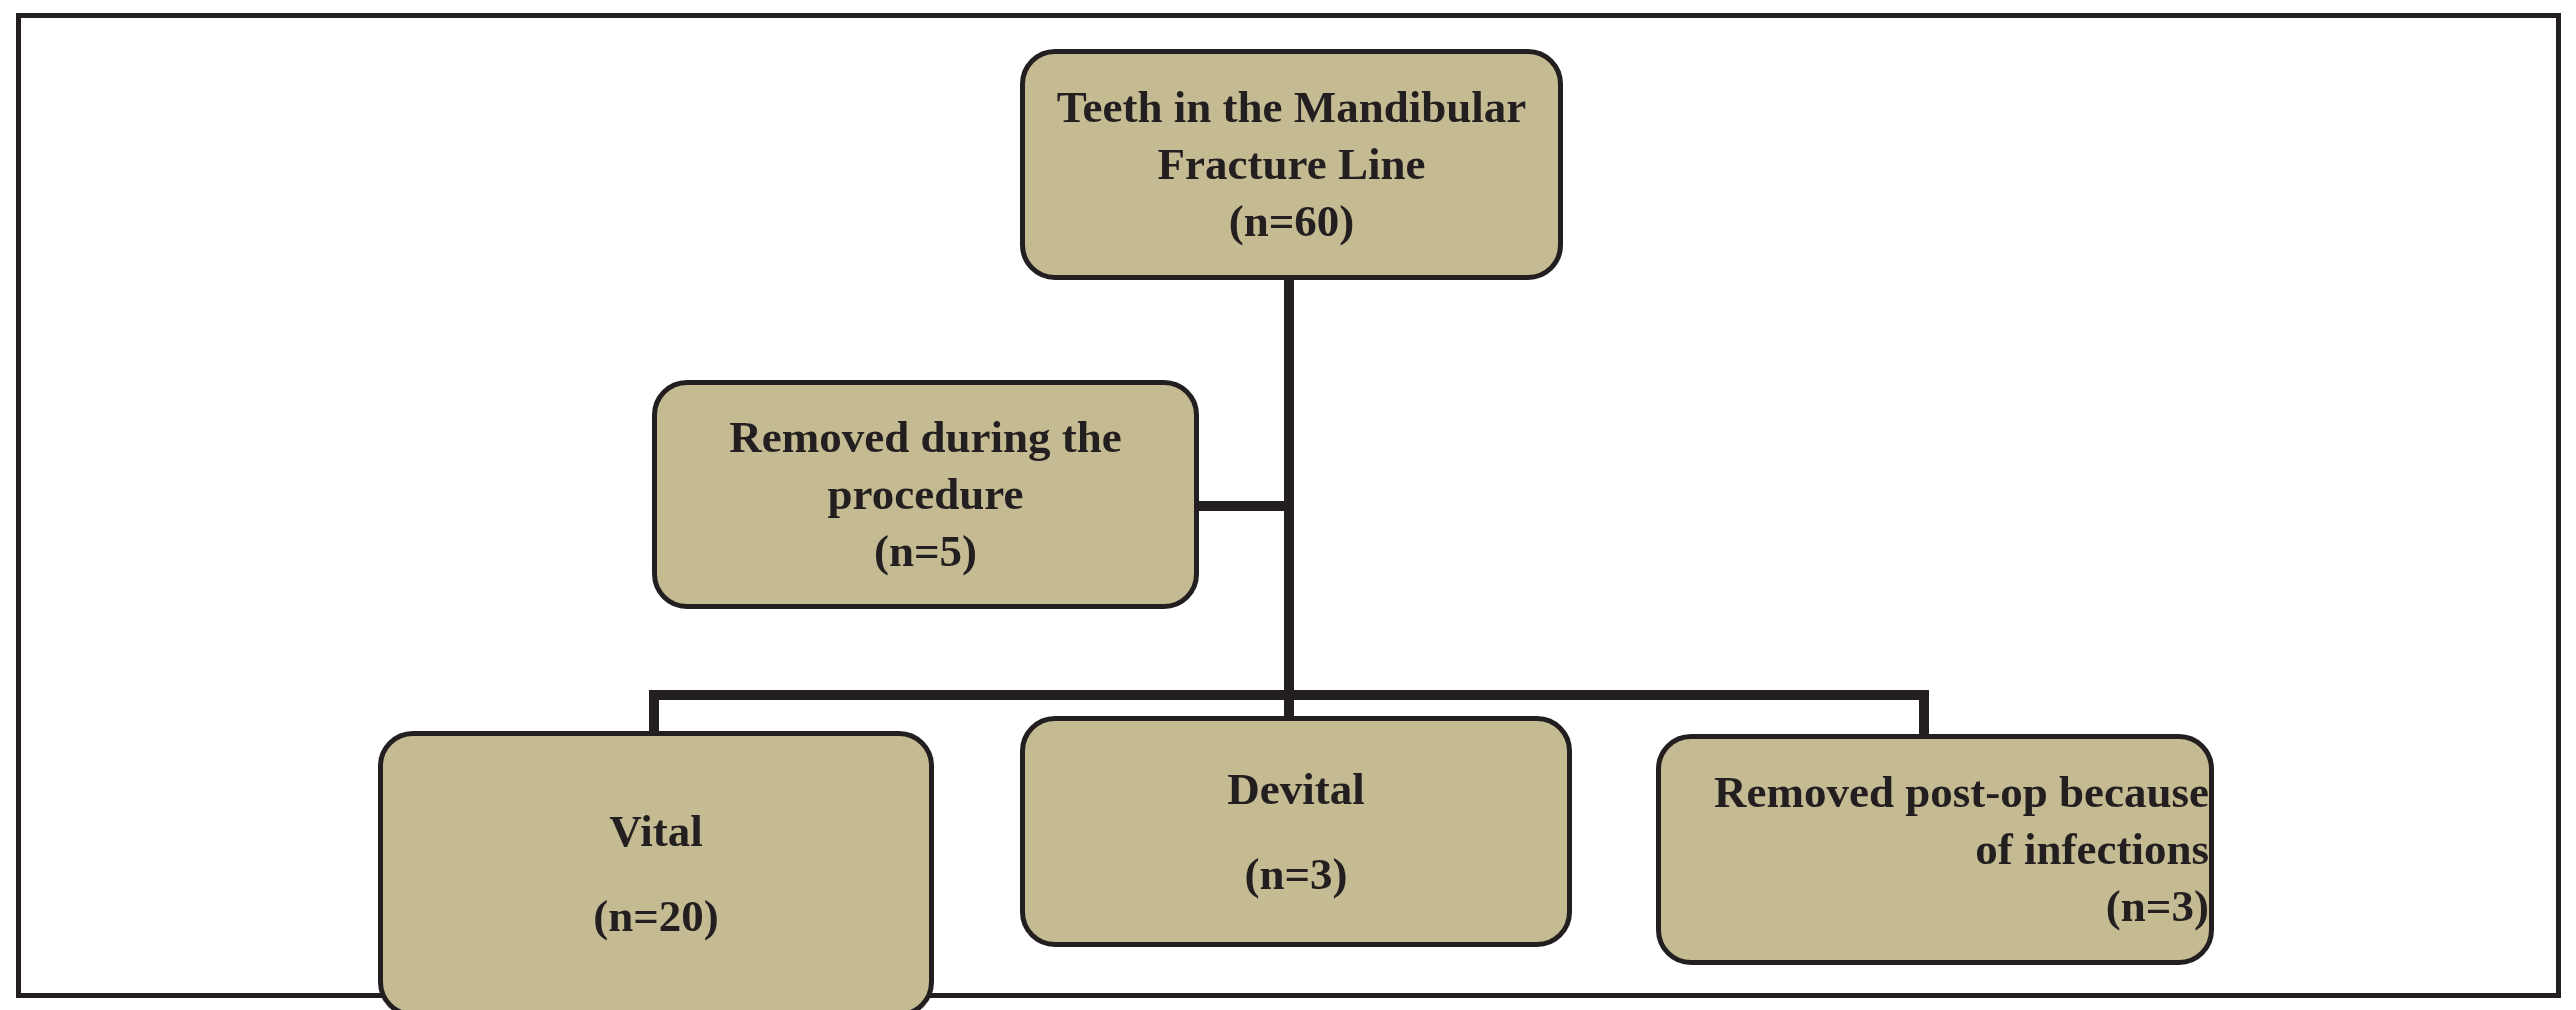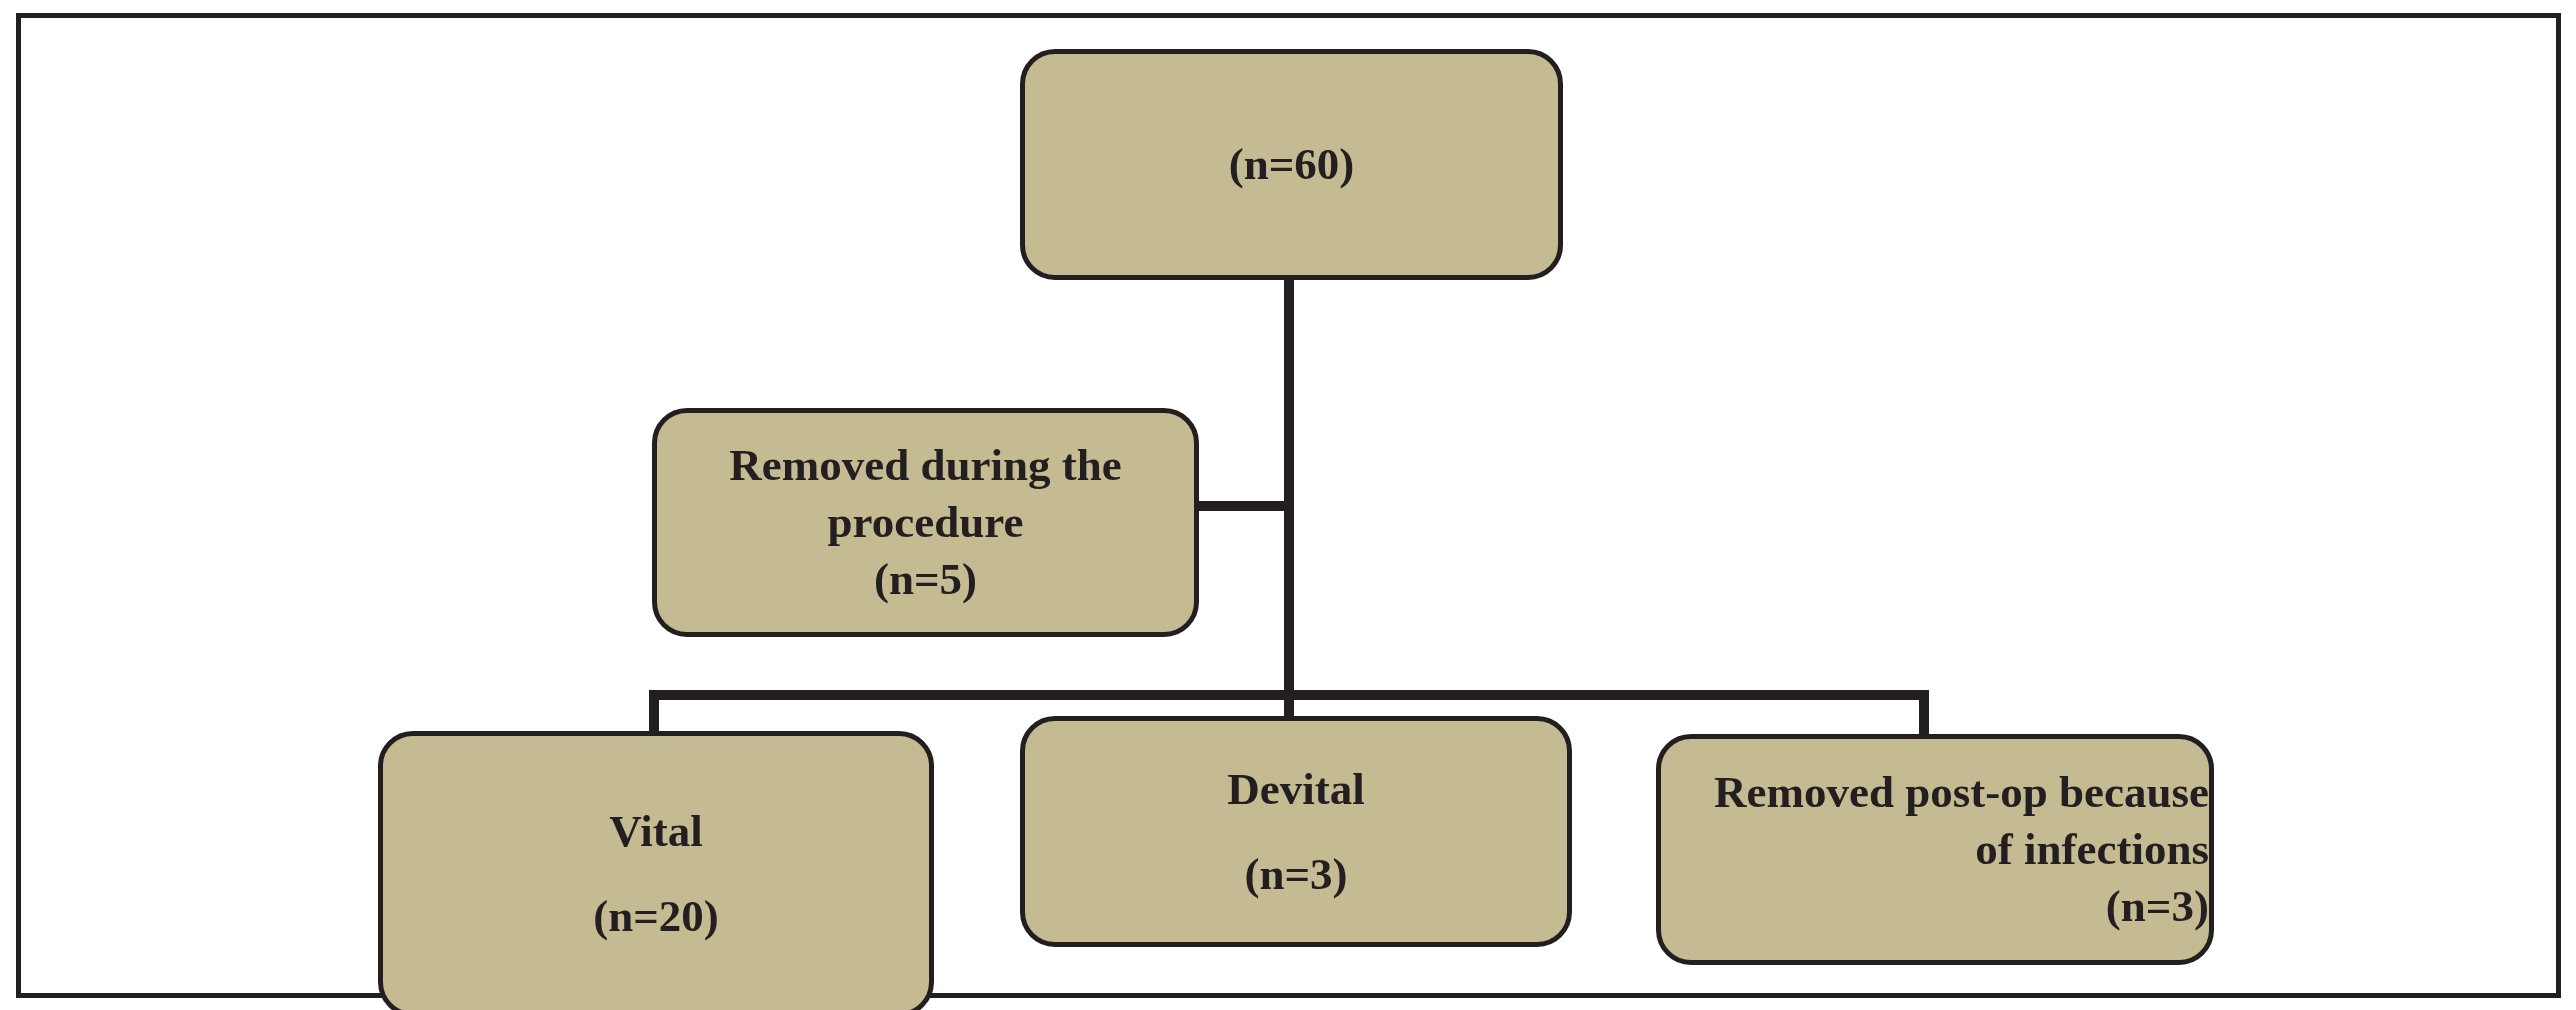--- a/index.html
+++ b/index.html
@@ -50,21 +50,21 @@
     z-index: 2;
   }
   .node .line {
     white-space: nowrap;
   }
   .node.gapped .line + .line {
     margin-top: 28px;
   }
   
   .node-root      { left: 1020px; top: 49px;   width: 543px; height: 231px; }
-  .node-removed   { left: 652px; top: 408px;  width: 547px; height: 229px; font-family: Liberation Serif, serif; }
+  .node-removed   { left: 652px; top: 380px;  width: 547px; height: 229px; font-family: Liberation Serif, serif; }
   .node-vital     { left: 378px;  top: 731px; width: 556px; height: 286px; }
   .node-devital   { left: 1020px; top: 716px; width: 552px; height: 231px; }
   .node-postop    { left: 1656px; top: 734px; width: 558px; height: 231px; align-items: flex-end; }
   
   .conn-trunk       { left: 1284px; top: 275px;  width: 10px;   height: 464px; }
   .conn-removed-h   { left: 1194px; top: 501px;  width: 100px;  height: 10px; }
   .conn-bar         { left: 649px; top: 690px; width: 1280px; height: 10px; }
   .conn-drop-left   { left: 649px; top: 690px; width: 10px;   height: 49px; }
   .conn-drop-right  { left: 1919px; top: 690px; width: 10px;   height: 51px; }
 </style>
@@ -75,20 +75,22 @@
 
   <div class="frame"></div>
 
   <div class="conn conn-trunk"></div>
   <div class="conn conn-removed-h"></div>
   <div class="conn conn-bar"></div>
   <div class="conn conn-drop-left"></div>
   <div class="conn conn-drop-right"></div>
 
   <div class="node node-root">
+    <div class="line">Teeth in the Mandibular</div>
+    <div class="line">Fracture Line</div>
     <div class="line">(n=60)</div>
   </div>
 
   <div class="node node-removed">
     <div class="line">Removed during the</div>
     <div class="line">procedure</div>
     <div class="line">(n=5)</div>
   </div>
 
   <div class="node node-vital gapped">

